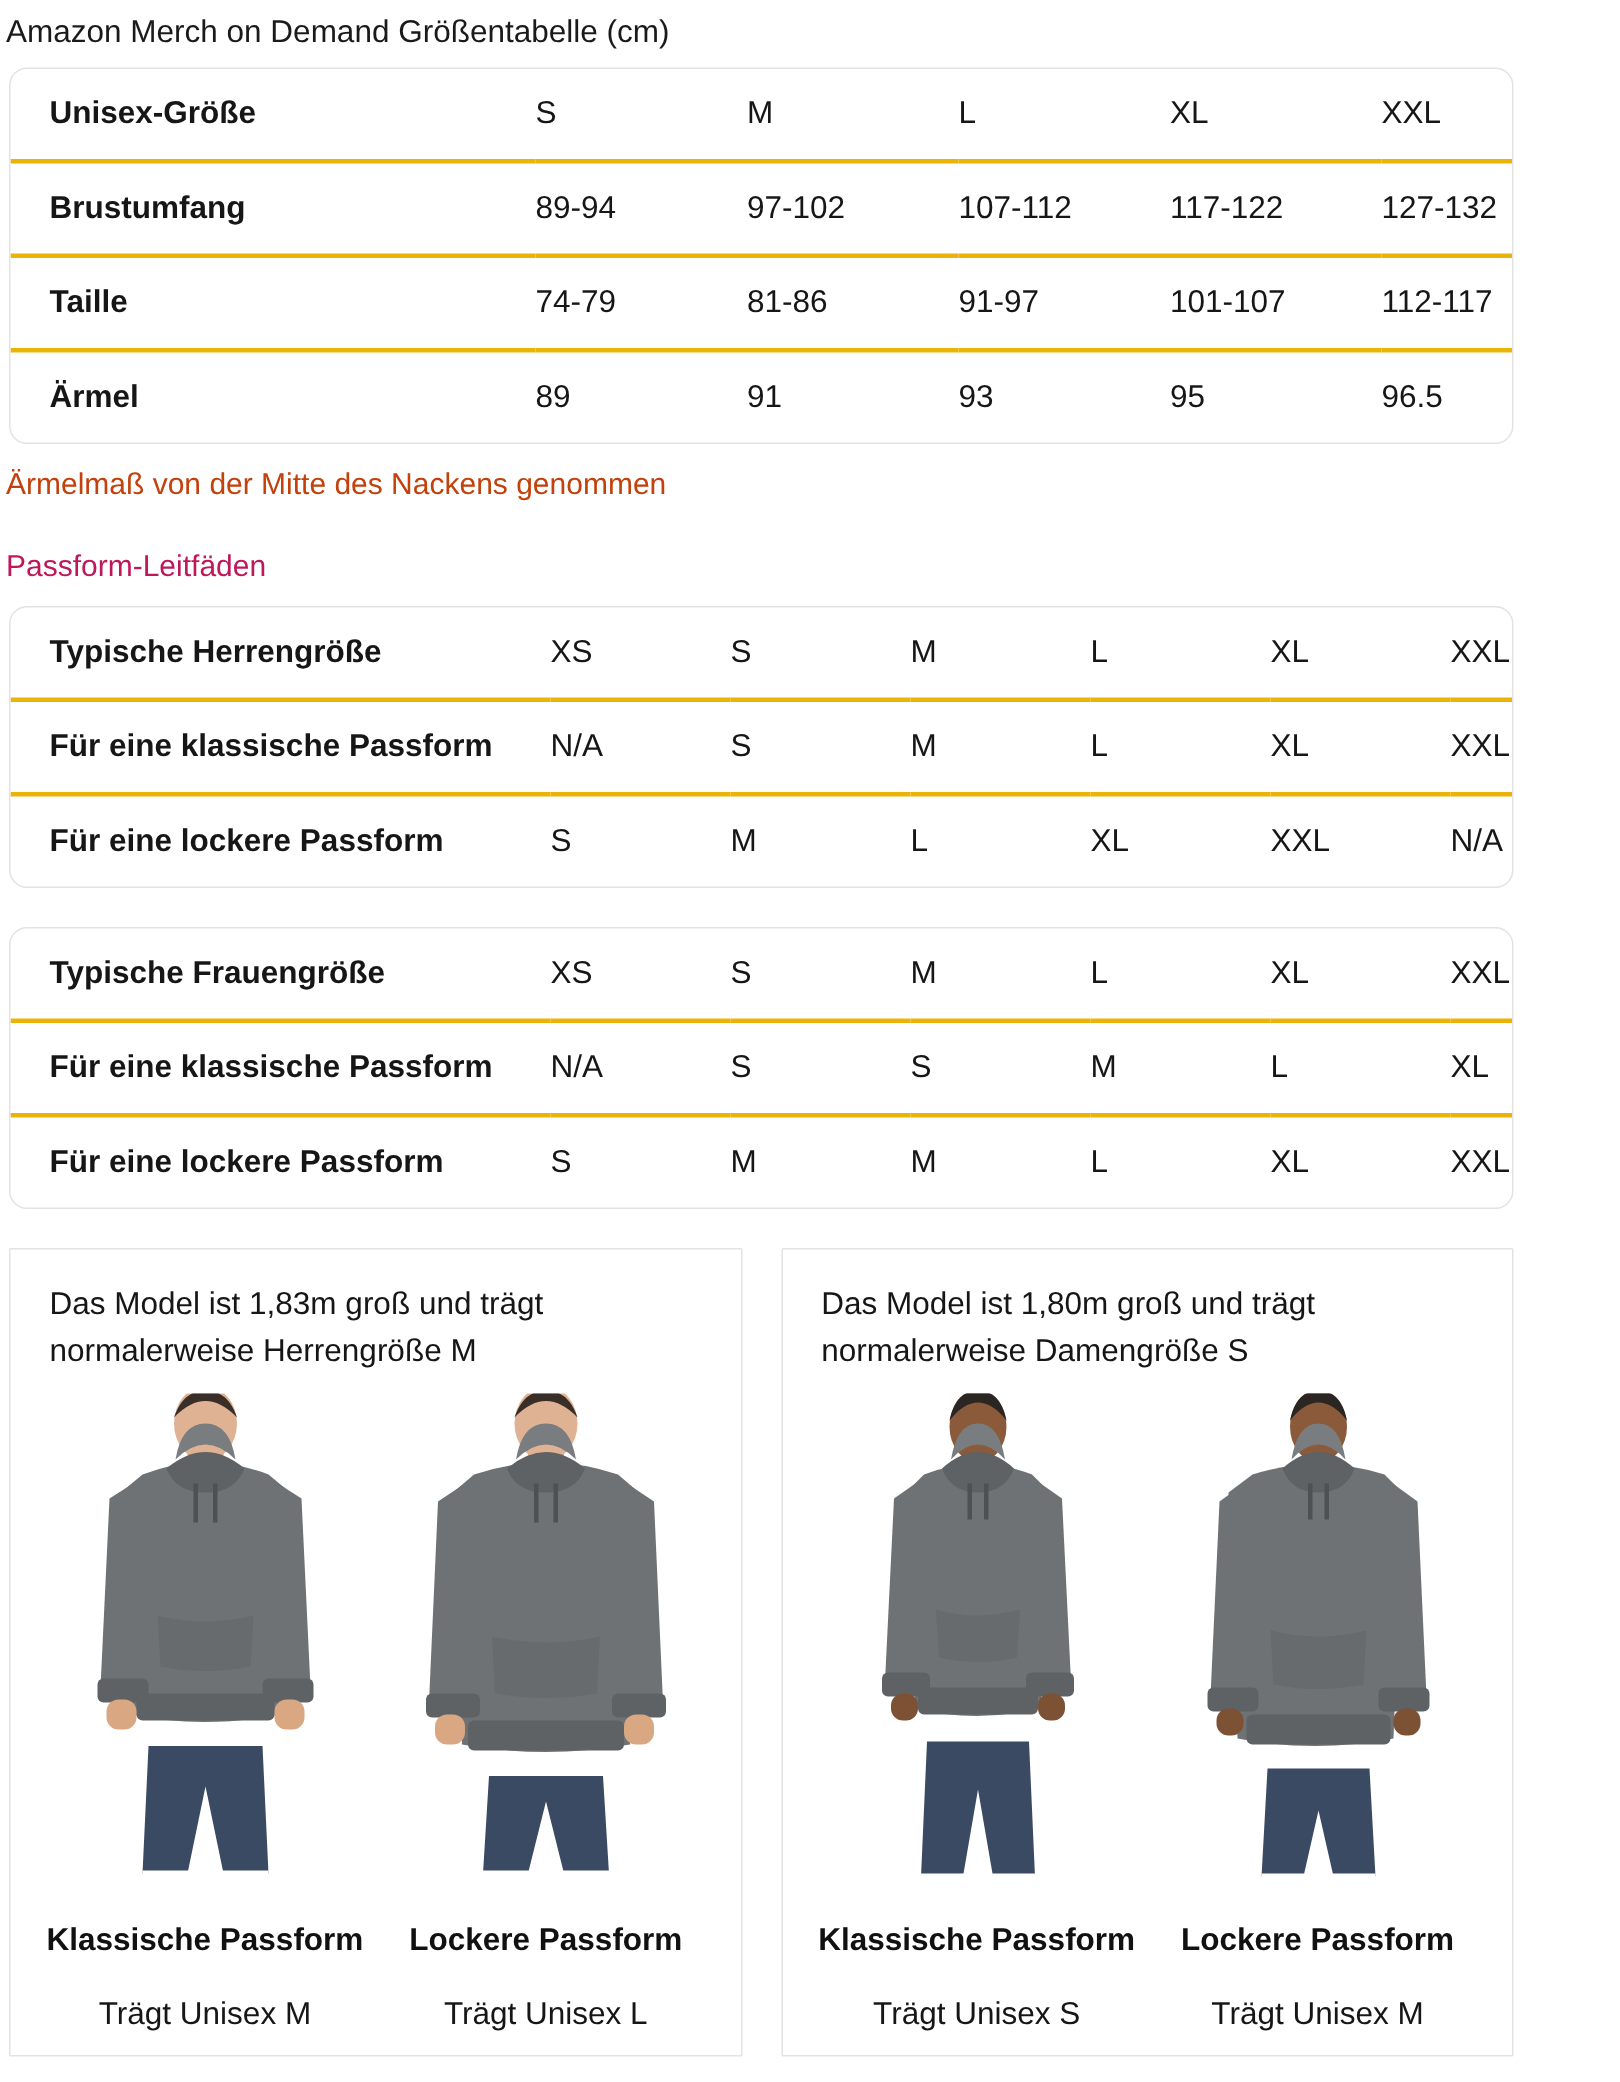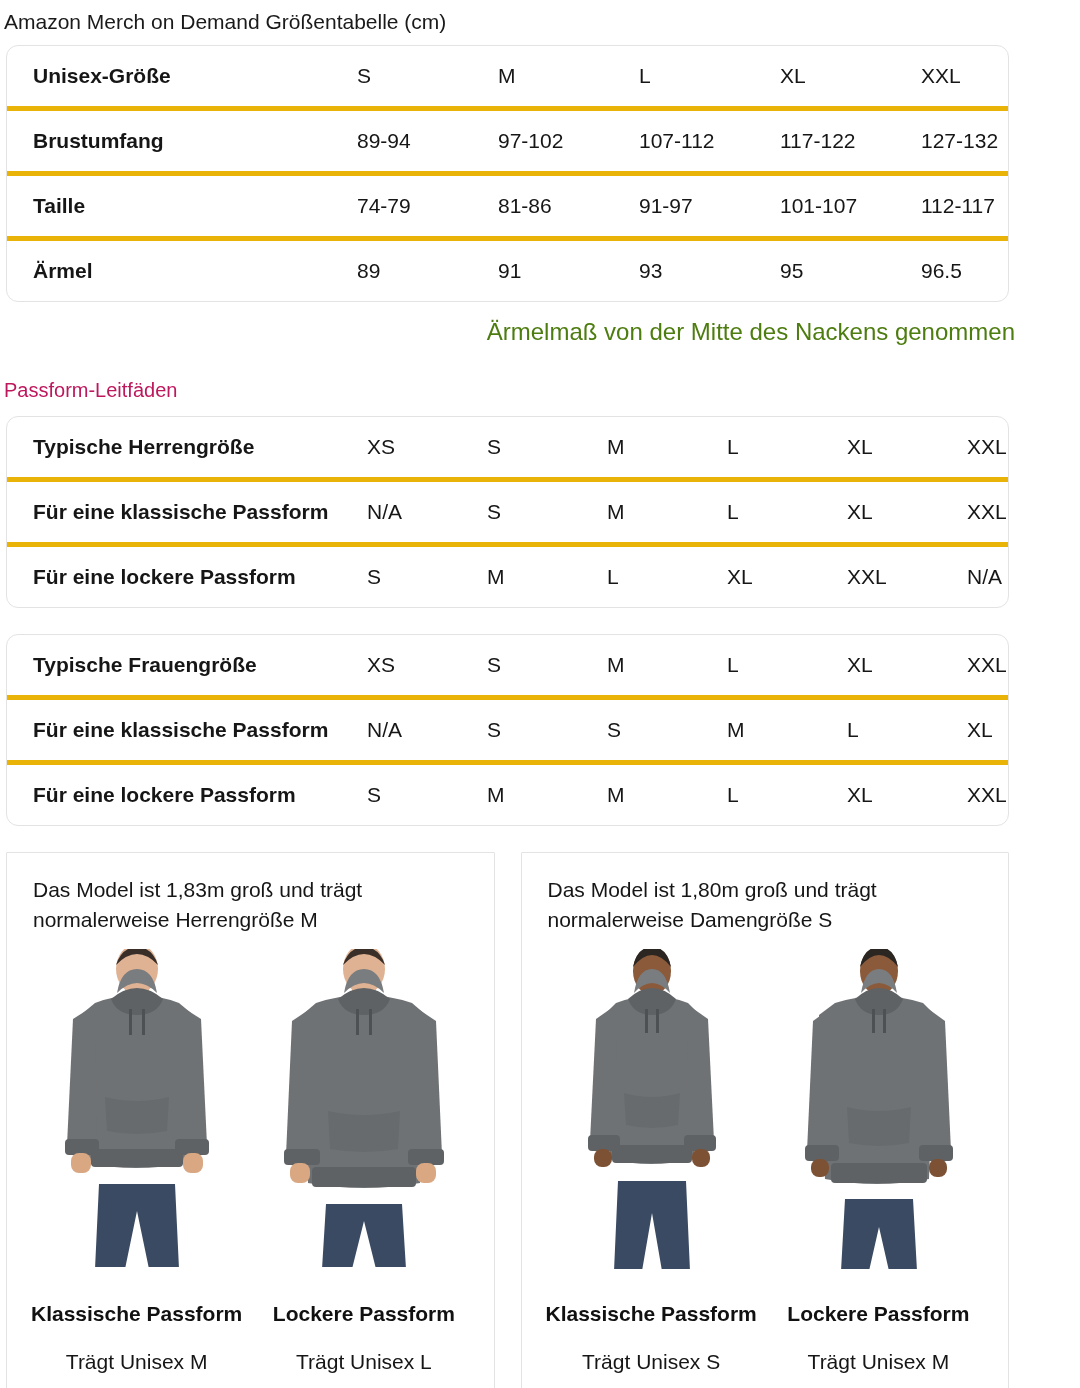--- a/index.html
+++ b/index.html
@@ -19,25 +19,24 @@
     box-sizing: border-box;
     padding: 0 0 8px 0;
   }
   .caption {
     font-size: 21px;
     color: #1a1a1a;
     padding: 8px 0 10px 4px;
     line-height: 1.3;
   }
   .note {
-    font-size: 24px;
-    color: #4d7c0f;
+    font-size: 20px;
+    color: #c2410c;
     padding: 14px 0 6px 4px;
     line-height: 1.35;
-    text-align: right;
   }
   .section-title {
     font-size: 20px;
     color: #be185d;
     padding: 22px 0 12px 4px;
     line-height: 1.35;
   }
 
   
   .table-card {
@@ -47,21 +46,21 @@
     margin: 0 6px;
     background: #fff;
   }
   table.size-table {
     width: 100%;
     border-collapse: collapse;
     table-layout: fixed;
   }
   table.size-table tr + tr td,
   table.size-table tr + tr th {
-    border-top: 5px solid #eab308;
+    border-top: 3px solid #eab308;
   }
   table.size-table th,
   table.size-table td {
     text-align: left;
     padding: 18px 10px 18px 0;
     font-size: 21px;
     font-weight: normal;
     color: #161616;
     vertical-align: middle;
     white-space: nowrap;

